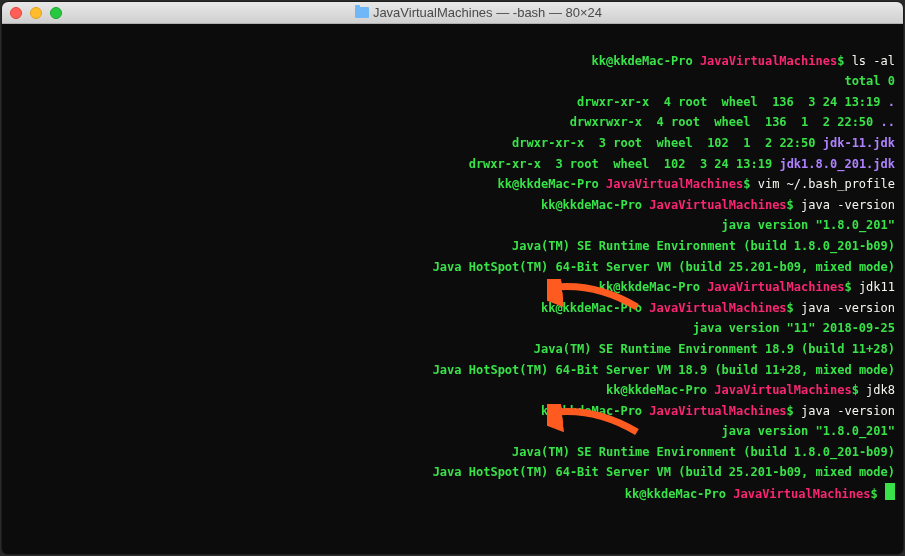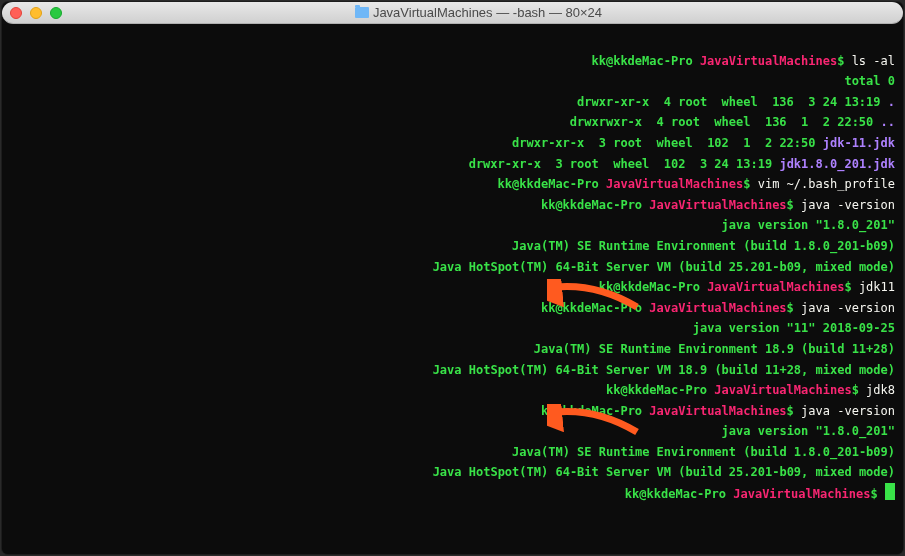--- a/index.html
+++ b/index.html
@@ -23,21 +23,20 @@
   .titlebar {
     height: 22px;
     background: linear-gradient(#e8e8e8, #d0d0d0);
     border-bottom: 1px solid #b0b0b0;
     display: flex;
     align-items: center;
     padding: 0 8px;
     font-family: -apple-system, "Helvetica Neue", sans-serif;
     font-size: 13px;
     color: #4a4a4a;
-    border-radius: 11px;
   }
   .traffic-lights { display: flex; gap: 8px; align-items: center; }
   .tl { width: 12px; height: 12px; border-radius: 50%; }
   .tl-red { background: #ff5f57; border: 0.5px solid #e24238; }
   .tl-yellow { background: #ffbd2e; border: 0.5px solid #e1a116; }
   .tl-green { background: #28c940; border: 0.5px solid #17a82d; }
   .title-wrap { flex: 1; display: flex; justify-content: center; align-items: center; gap: 4px; }
   .folder-icon { width: 14px; height: 11px; background: #6fb7f7; border-radius: 1px; position: relative; }
   .folder-icon::before { content: ""; position: absolute; top: -2px; left: 0; width: 5px; height: 2px; background: #6fb7f7; border-radius: 1px 1px 0 0; }
   .terminal {

